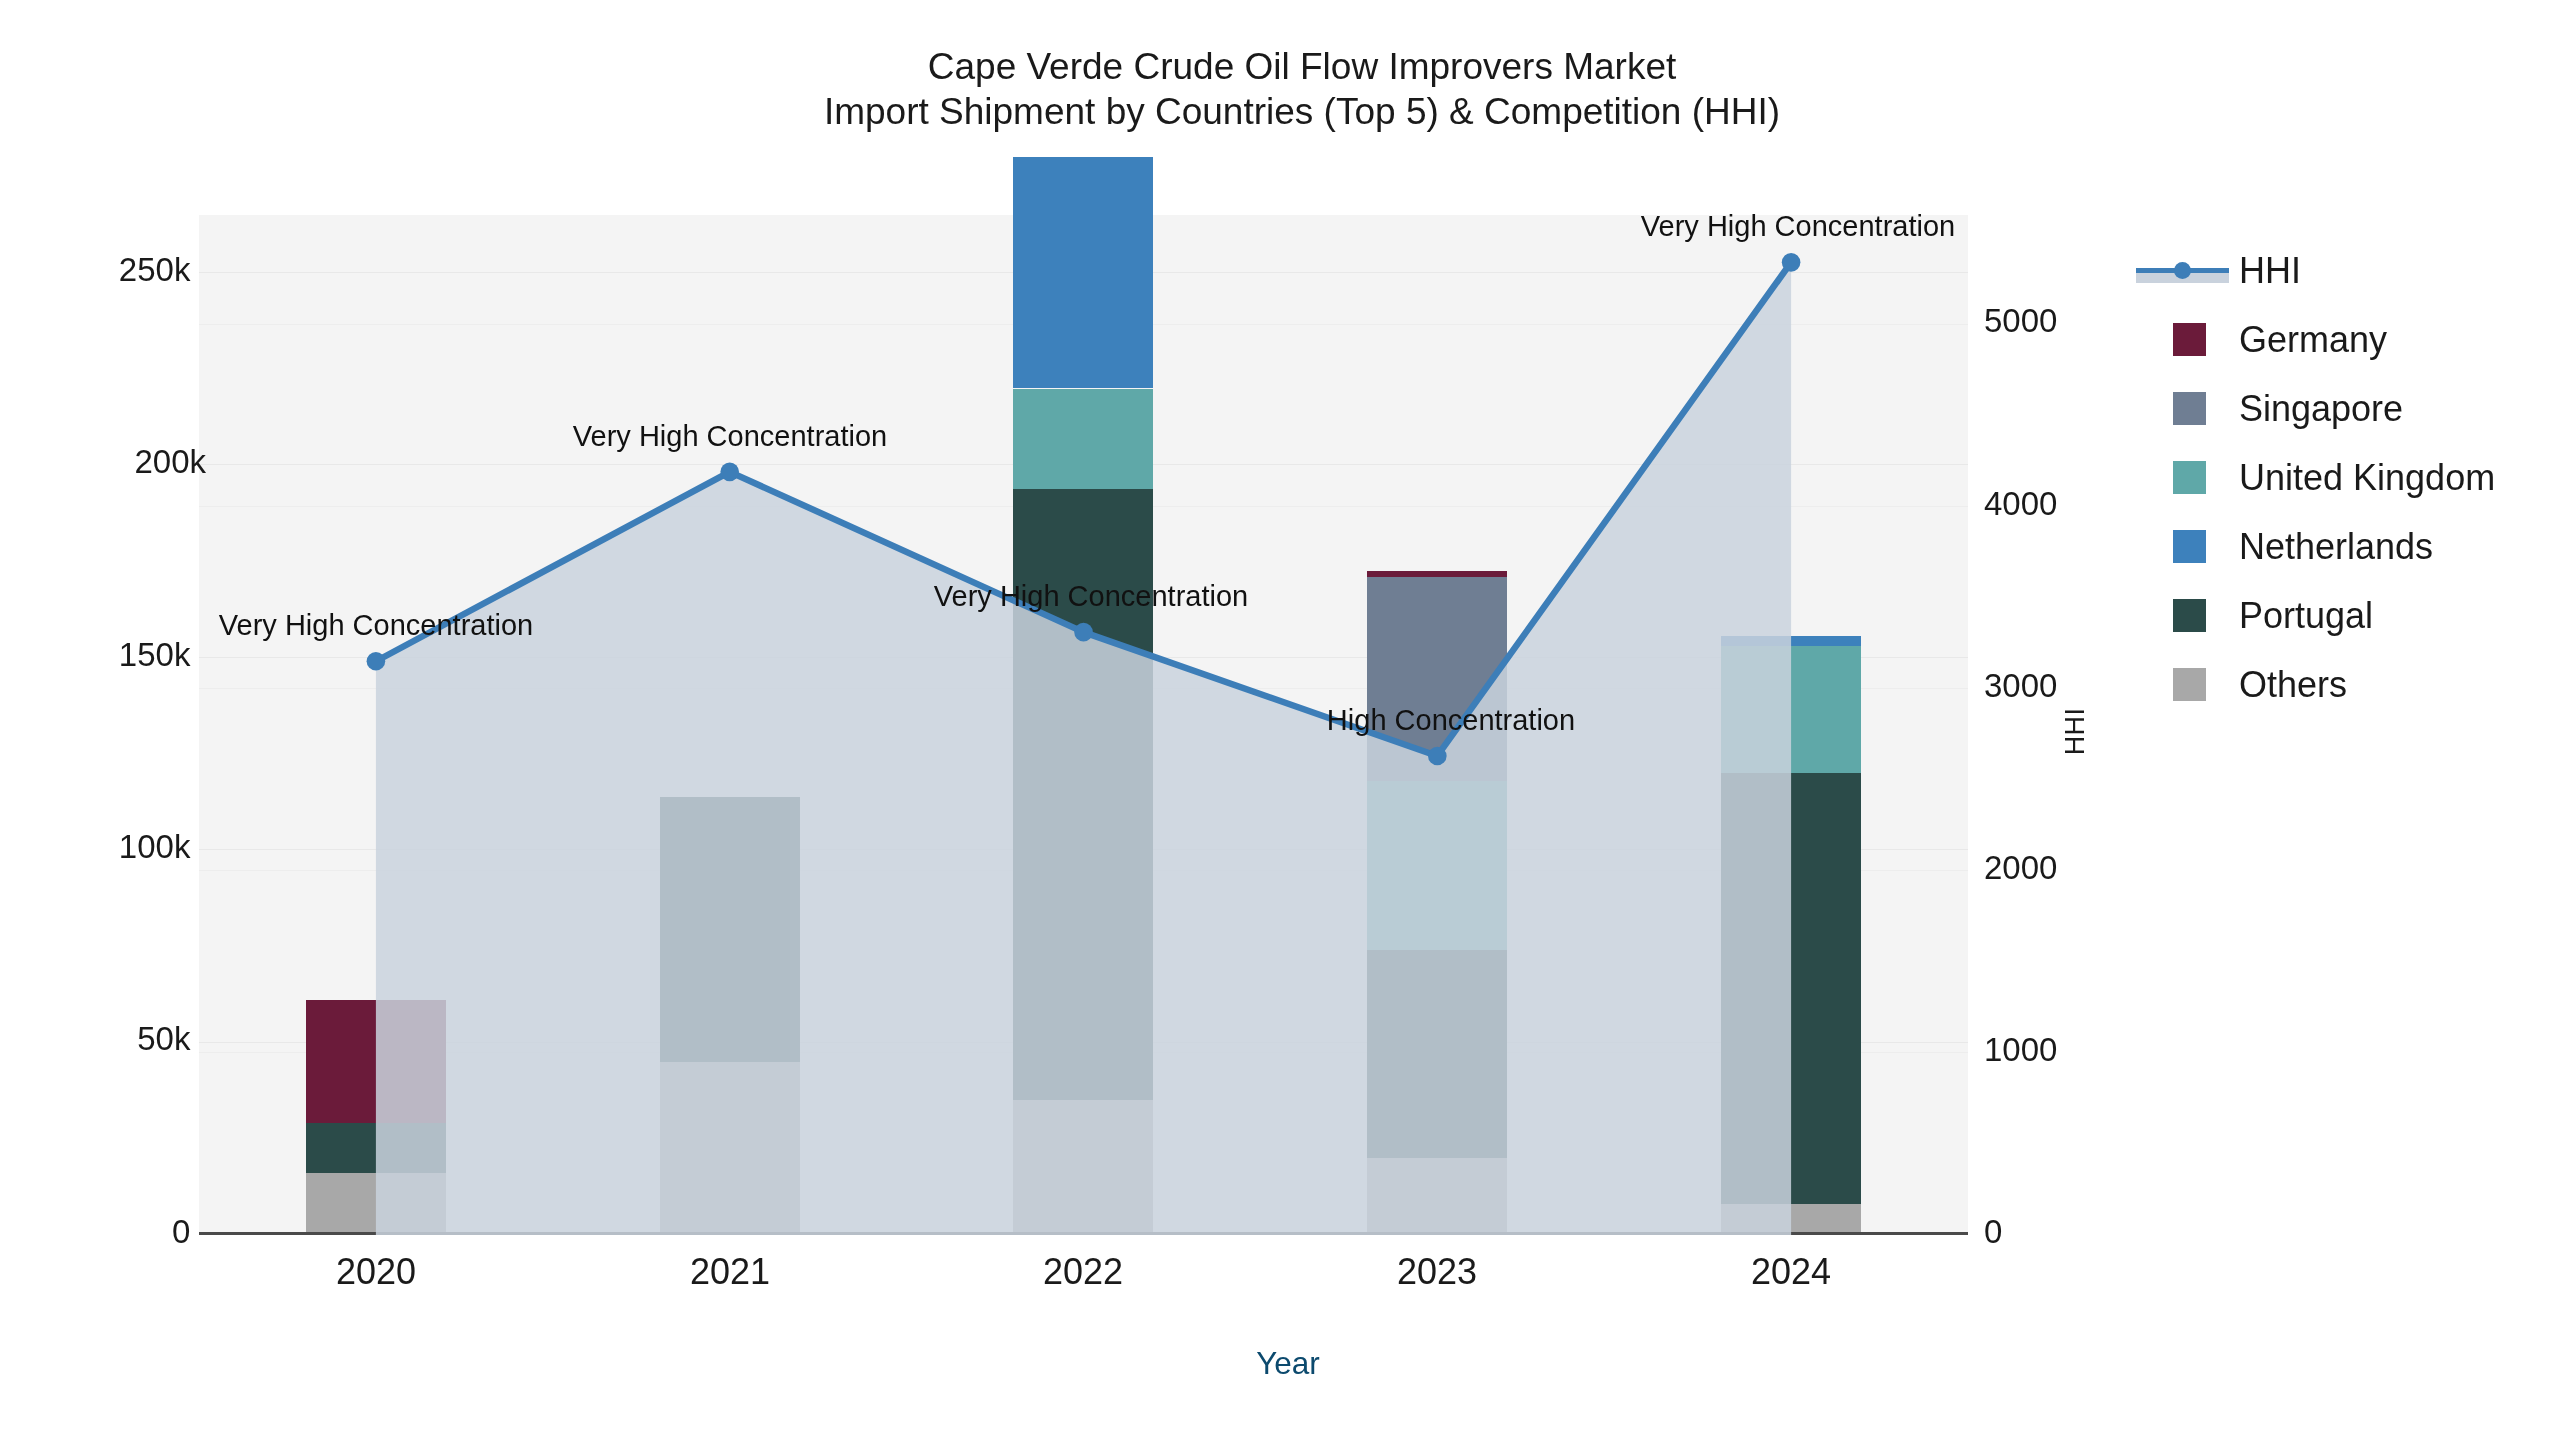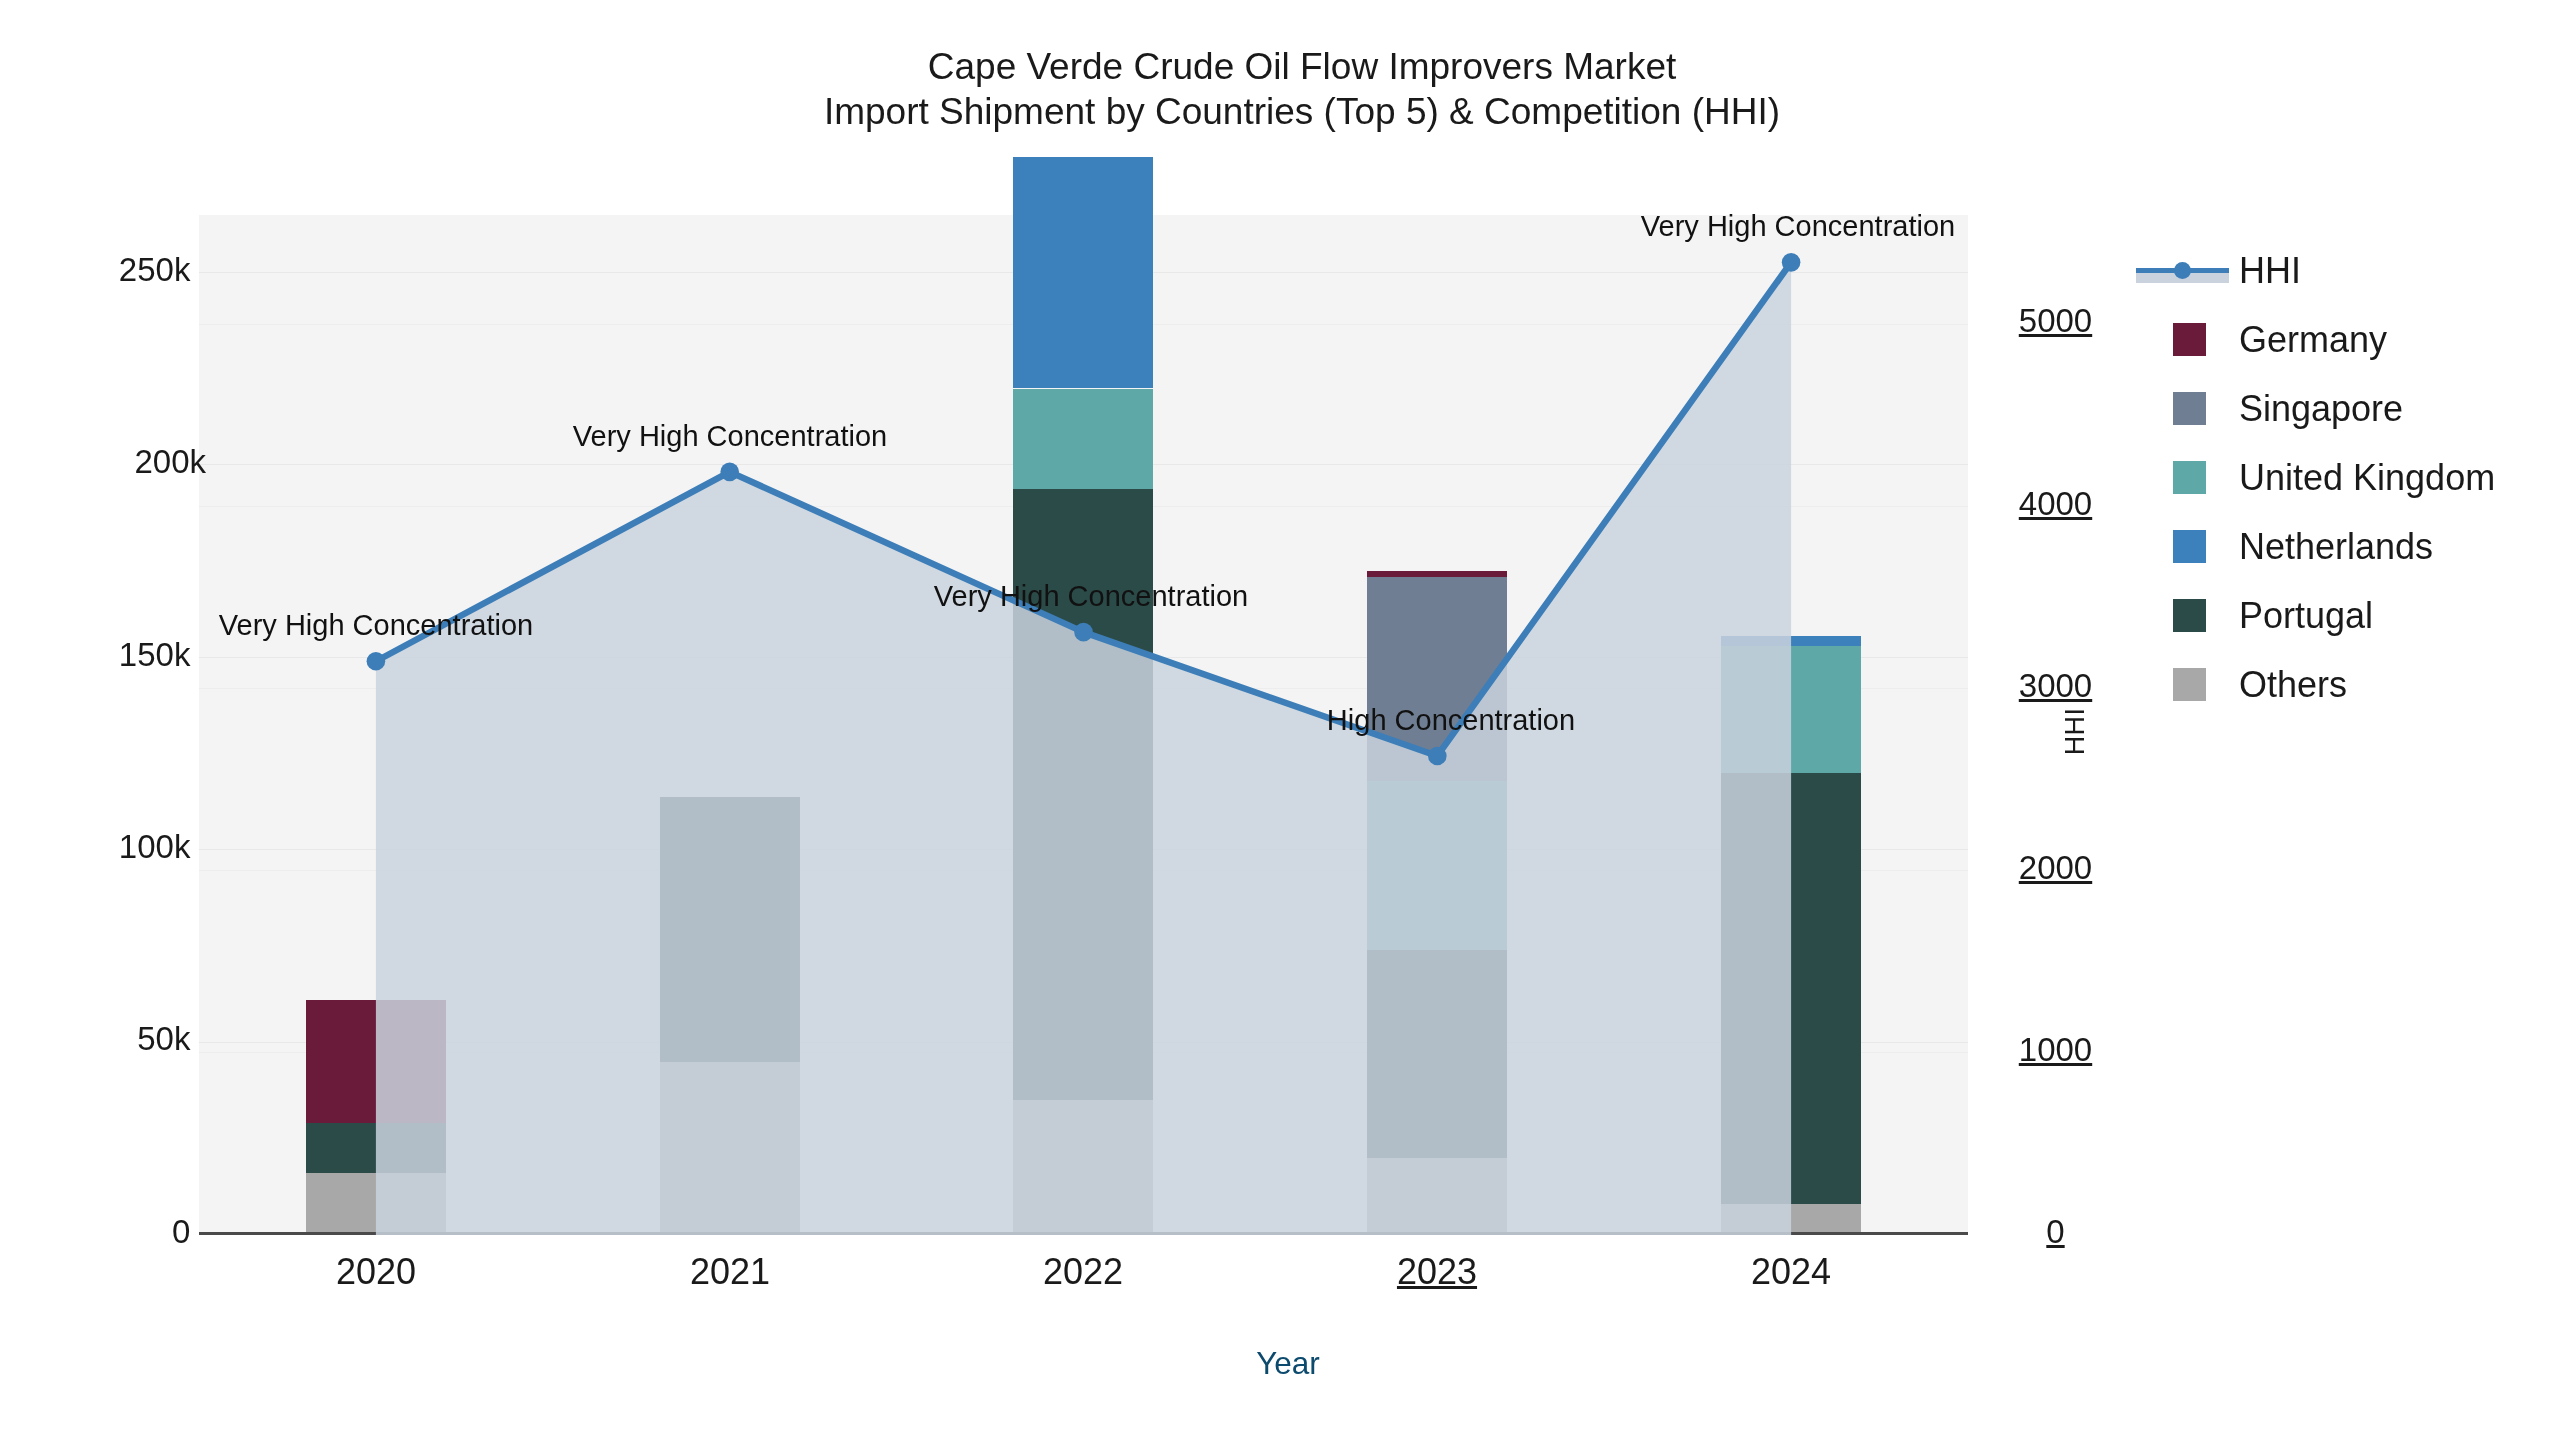--- a/index.html
+++ b/index.html
@@ -40,22 +40,22 @@
   }
   .baseline{
     position:absolute;left:0;width:100%;
     bottom:0;height:2.9px;background:#4a4a4a;
   }
   .ytick-left{
     position:absolute;left:0;width:179px;text-align:right;
     font-size:33px;color:#1a1a1a;white-space:nowrap;
   }
   .ytick-right{
-    position:absolute;left:0;width:143px;text-align:center;
-    font-size:33px;color:#1a1a1a;white-space:nowrap;text-decoration:underline;
+    position:absolute;left:0;width:143px;text-align:left;
+    font-size:33px;color:#1a1a1a;white-space:nowrap;
   }
   .xtick{
     position:absolute;
     font-size:36px;color:#1a1a1a;
     transform:translateX(-50%);
     white-space:nowrap;
     top:1251px;
   }
   .axis-title-y{
     position:absolute;
@@ -220,21 +220,21 @@
       <div class="ytick-right" style="left: 1984px; top: 1031px;">1000</div>
       <div class="ytick-right" style="left: 1984px; top: 849px;">2000</div>
       <div class="ytick-right" style="left: 1984px; top: 667px;">3000</div>
       <div class="ytick-right" style="left: 1984px; top: 485px;">4000</div>
       <div class="ytick-right" style="left: 1984px; top: 302px;">5000</div>
     </div>
   <div id="xticks">
       <div class="xtick" style="left: 376px;">2020</div>
       <div class="xtick" style="left: 730px;">2021</div>
       <div class="xtick" style="left: 1083px;">2022</div>
-      <div class="xtick" style="left: 1437px; text-decoration: underline;">2023</div>
+      <div class="xtick" style="left: 1437px;">2023</div>
       <div class="xtick" style="left: 1791px;">2024</div>
     </div>
   <div id="annots">
       <div class="annot" style="left: 376px; top: 609px;">Very High Concentration</div>
       <div class="annot" style="left: 730px; top: 420px;">Very High Concentration</div>
       <div class="annot" style="left: 1091px; top: 580px;">Very High Concentration</div>
       <div class="annot" style="left: 1451px; top: 704px;">High Concentration</div>
       <div class="annot" style="left: 1798px; top: 210px;">Very High Concentration</div>
     </div>
 

